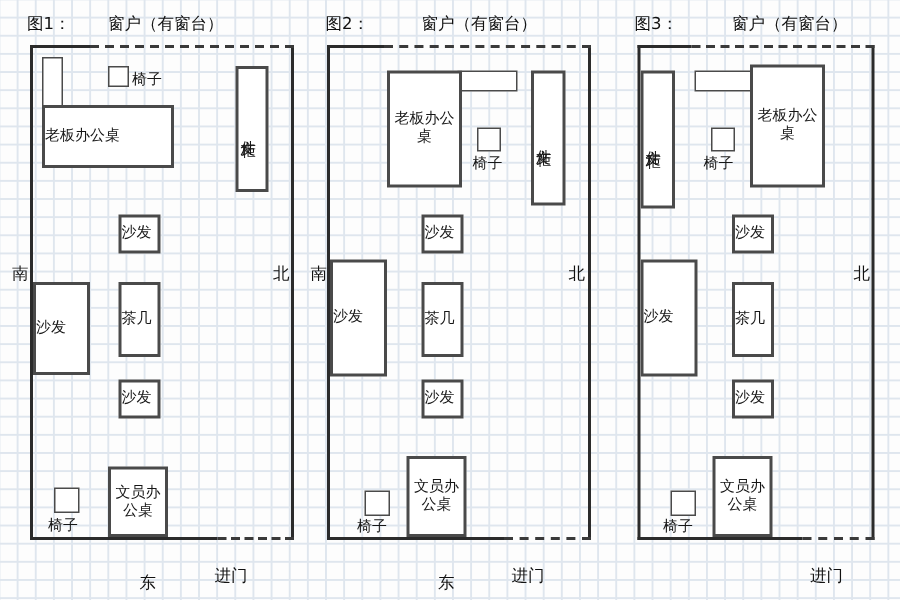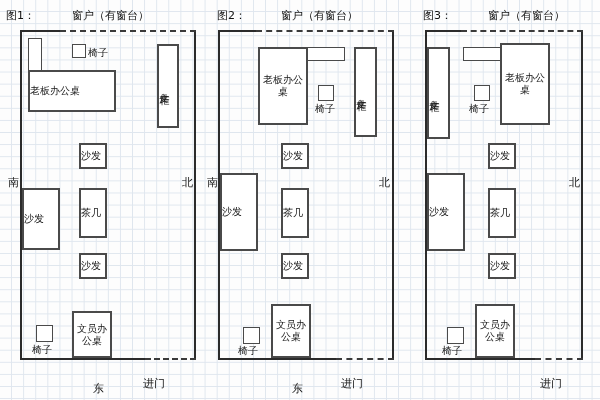--- a/index.html
+++ b/index.html
@@ -98,21 +98,21 @@
     white-space: nowrap;
   }
 </style>
 </head>
 <body>
 
 <div id="canvas">
 
   <div class="figure" style="left:0px; width:205px;">
 
-    <span class="cap-index" style="left:6px; top:8px;">图1：</span>
+    <span class="cap-index" style="left:18px; top:8px;">图1：</span>
     <span class="cap-window" style="left:72px; top:8px;">窗户（有窗台）</span>
 
     <div class="wall wall-v" style="left:20px; top:30px; height:330px;"></div>
     <div class="wall wall-v" style="left:194px; top:30px; height:330px;"></div>
     <div class="wall wall-h" style="left:20px; top:30px; width:40px;"></div>
     <div class="wall-dashed-h" style="left:60px; top:30px; width:136px;"></div>
     <div class="wall wall-h" style="left:20px; top:358px; width:125px;"></div>
     <div class="wall-dashed-h" style="left:145px; top:358px; width:51px;"></div>
 
     <div class="box thin plain" style="left:28px; top:38px; width:14px; height:38px;"></div>

